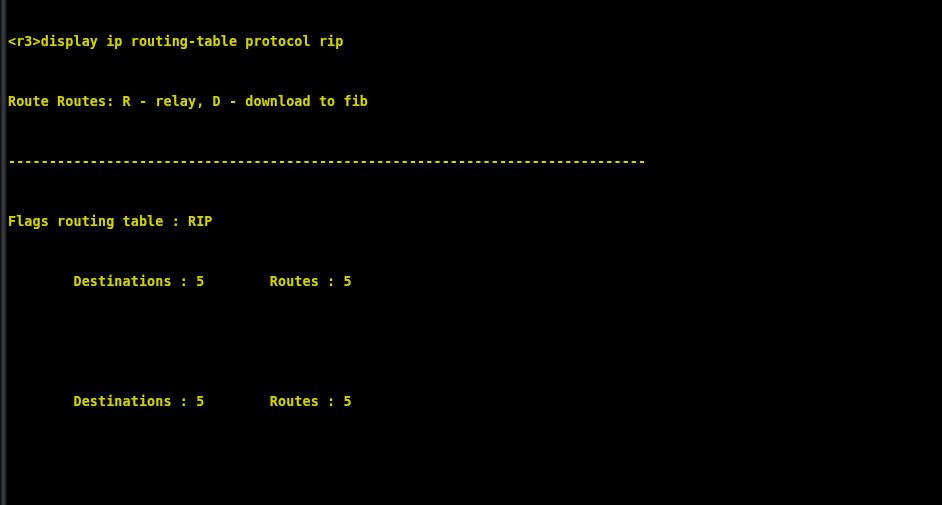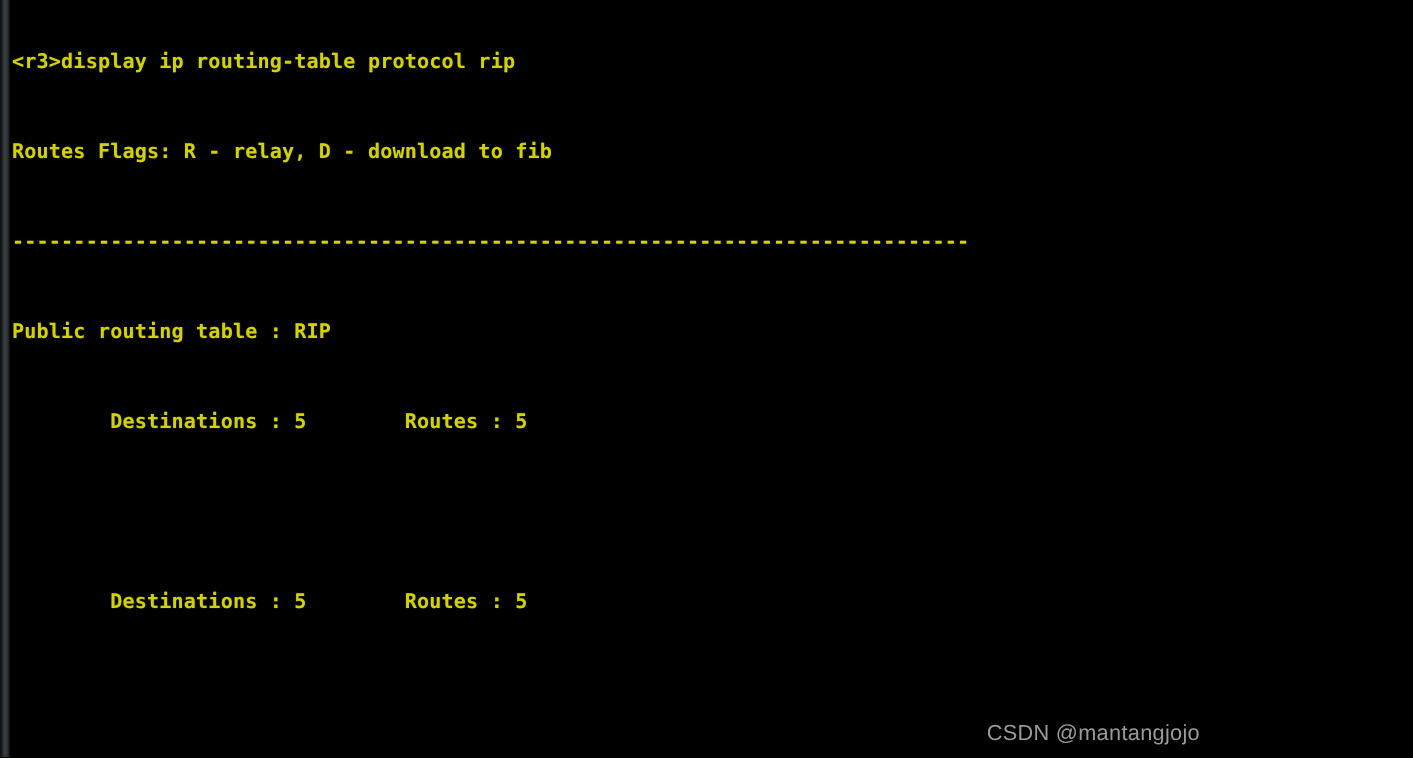--- a/index.html
+++ b/index.html
@@ -56,23 +56,23 @@
 </style>
 </head>
 <body>
 
 <div id="screen">
 
   <div id="left-edge-strip"></div>
 
   <div id="console">
     <div class="line">&lt;r3&gt;display ip routing-table protocol rip</div>
-    <div class="line">Routes Flags: R - relay, D - download to fib</div>
+    <div class="line">Route Routes: R - relay, D - download to fib</div>
     <div class="line">------------------------------------------------------------------------------</div>
-    <div class="line">Public routing table : RIP</div>
+    <div class="line">Flags routing table : RIP</div>
     <div class="line">        Destinations : 5        Routes : 5</div>
     <div class="line"></div>
     <div class="line">        Destinations : 5        Routes : 5</div>
     
     
     
     
     
     
     
@@ -80,15 +80,14 @@
     
     
     
     
     
     
     
     
   </div>
 
-  <div id="watermark">CSDN @mantangjojo</div>
 
 </div>
 
 </body></html>

